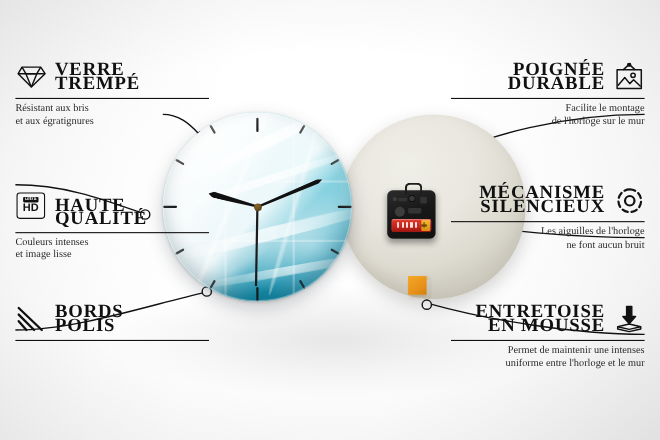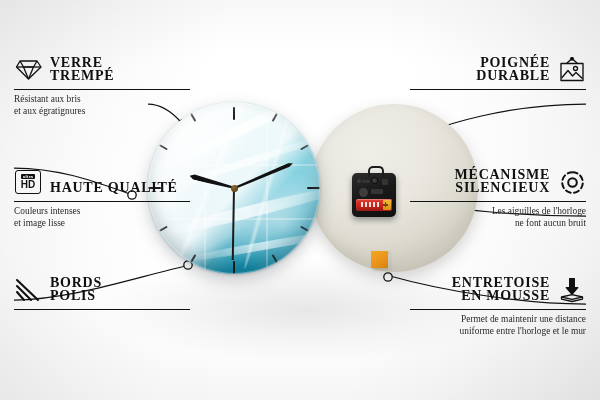--- a/index.html
+++ b/index.html
@@ -84,21 +84,21 @@
     background:linear-gradient(180deg,#cfcdc4,#bdbab0);}
 
   
   .feat{position:absolute;width:176px;}
   .feat.left{text-align:left;}
   .feat.right{text-align:right;}
   .f-head{display:flex;align-items:center;gap:8px;}
   .feat.right .f-head{flex-direction:row-reverse;}
   .f-ic{width:28px;height:28px;flex:0 0 28px;display:flex;align-items:center;justify-content:center;}
   .f-ic svg{display:block;}
-  .f-title{font-family:"Liberation Serif",serif;font-weight:700;font-size:14px;line-height:12.6px;
+  .f-title{font-family:"Liberation Serif",serif;font-weight:700;font-size:17px;line-height:12.6px;
     letter-spacing:.75px;color:#101010;text-transform:uppercase;}
   .f-rule{height:1.3px;background:#111;margin:5px 0 4px;}
   .f-desc{font-family:"Liberation Serif",serif;font-size:9.4px;line-height:11.2px;color:#2a2a2a;}
 
   
   #feat-verre{left:14px;top:56px;}
   #feat-impression{left:14px;top:168px;}
   #feat-bords{left:14px;top:276px;}
   #feat-poignee{left:410px;top:56px;}
   #feat-mecanisme{left:410px;top:168px;}
@@ -293,20 +293,24 @@
             <path d="M3.6 21 L10 13.5 L14.5 19 L18 15.5 L24.4 21.6"></path>
           </g>
         </svg>
       </span>
       <span class="f-title">
         <span>POIGNÉE</span><br>
         <span>DURABLE</span>
       </span>
     </div>
     <div class="f-rule"></div>
+    <div class="f-desc">
+      <span>Facilite le montage</span><br>
+      <span>de l'horloge sur le mur</span>
+    </div>
   </div>
 
   <div class="feat right" id="feat-mecanisme">
     <div class="f-head">
       <span class="f-ic">
         <svg width="27" height="27" viewBox="0 0 27 27">
           <g fill="none" stroke="#111" stroke-width="2" stroke-linecap="round" stroke-linejoin="round">
             <path d="M13.5 3.2a10.3 10.3 0 0 1 7.3 3 10.3 10.3 0 0 1 3 7.3 10.3 10.3 0 0 1-3 7.3 10.3 10.3 0 0 1-7.3 3 10.3 10.3 0 0 1-7.3-3 10.3 10.3 0 0 1-3-7.3 10.3 10.3 0 0 1 3-7.3 10.3 10.3 0 0 1 7.3-3z" stroke-dasharray="5.1 3.4"></path>
             <circle cx="13.5" cy="13.5" r="4.3"></circle>
           </g>
@@ -337,18 +341,18 @@
           </g>
         </svg>
       </span>
       <span class="f-title">
         <span>ENTRETOISE</span><br>
         <span>EN MOUSSE</span>
       </span>
     </div>
     <div class="f-rule"></div>
     <div class="f-desc">
-      <span>Permet de maintenir une distance</span><br>
+      <span>Permet de maintenir une intenses</span><br>
       <span>uniforme entre l'horloge et le mur</span>
     </div>
   </div>
 
 </div>
 
 </body></html>

